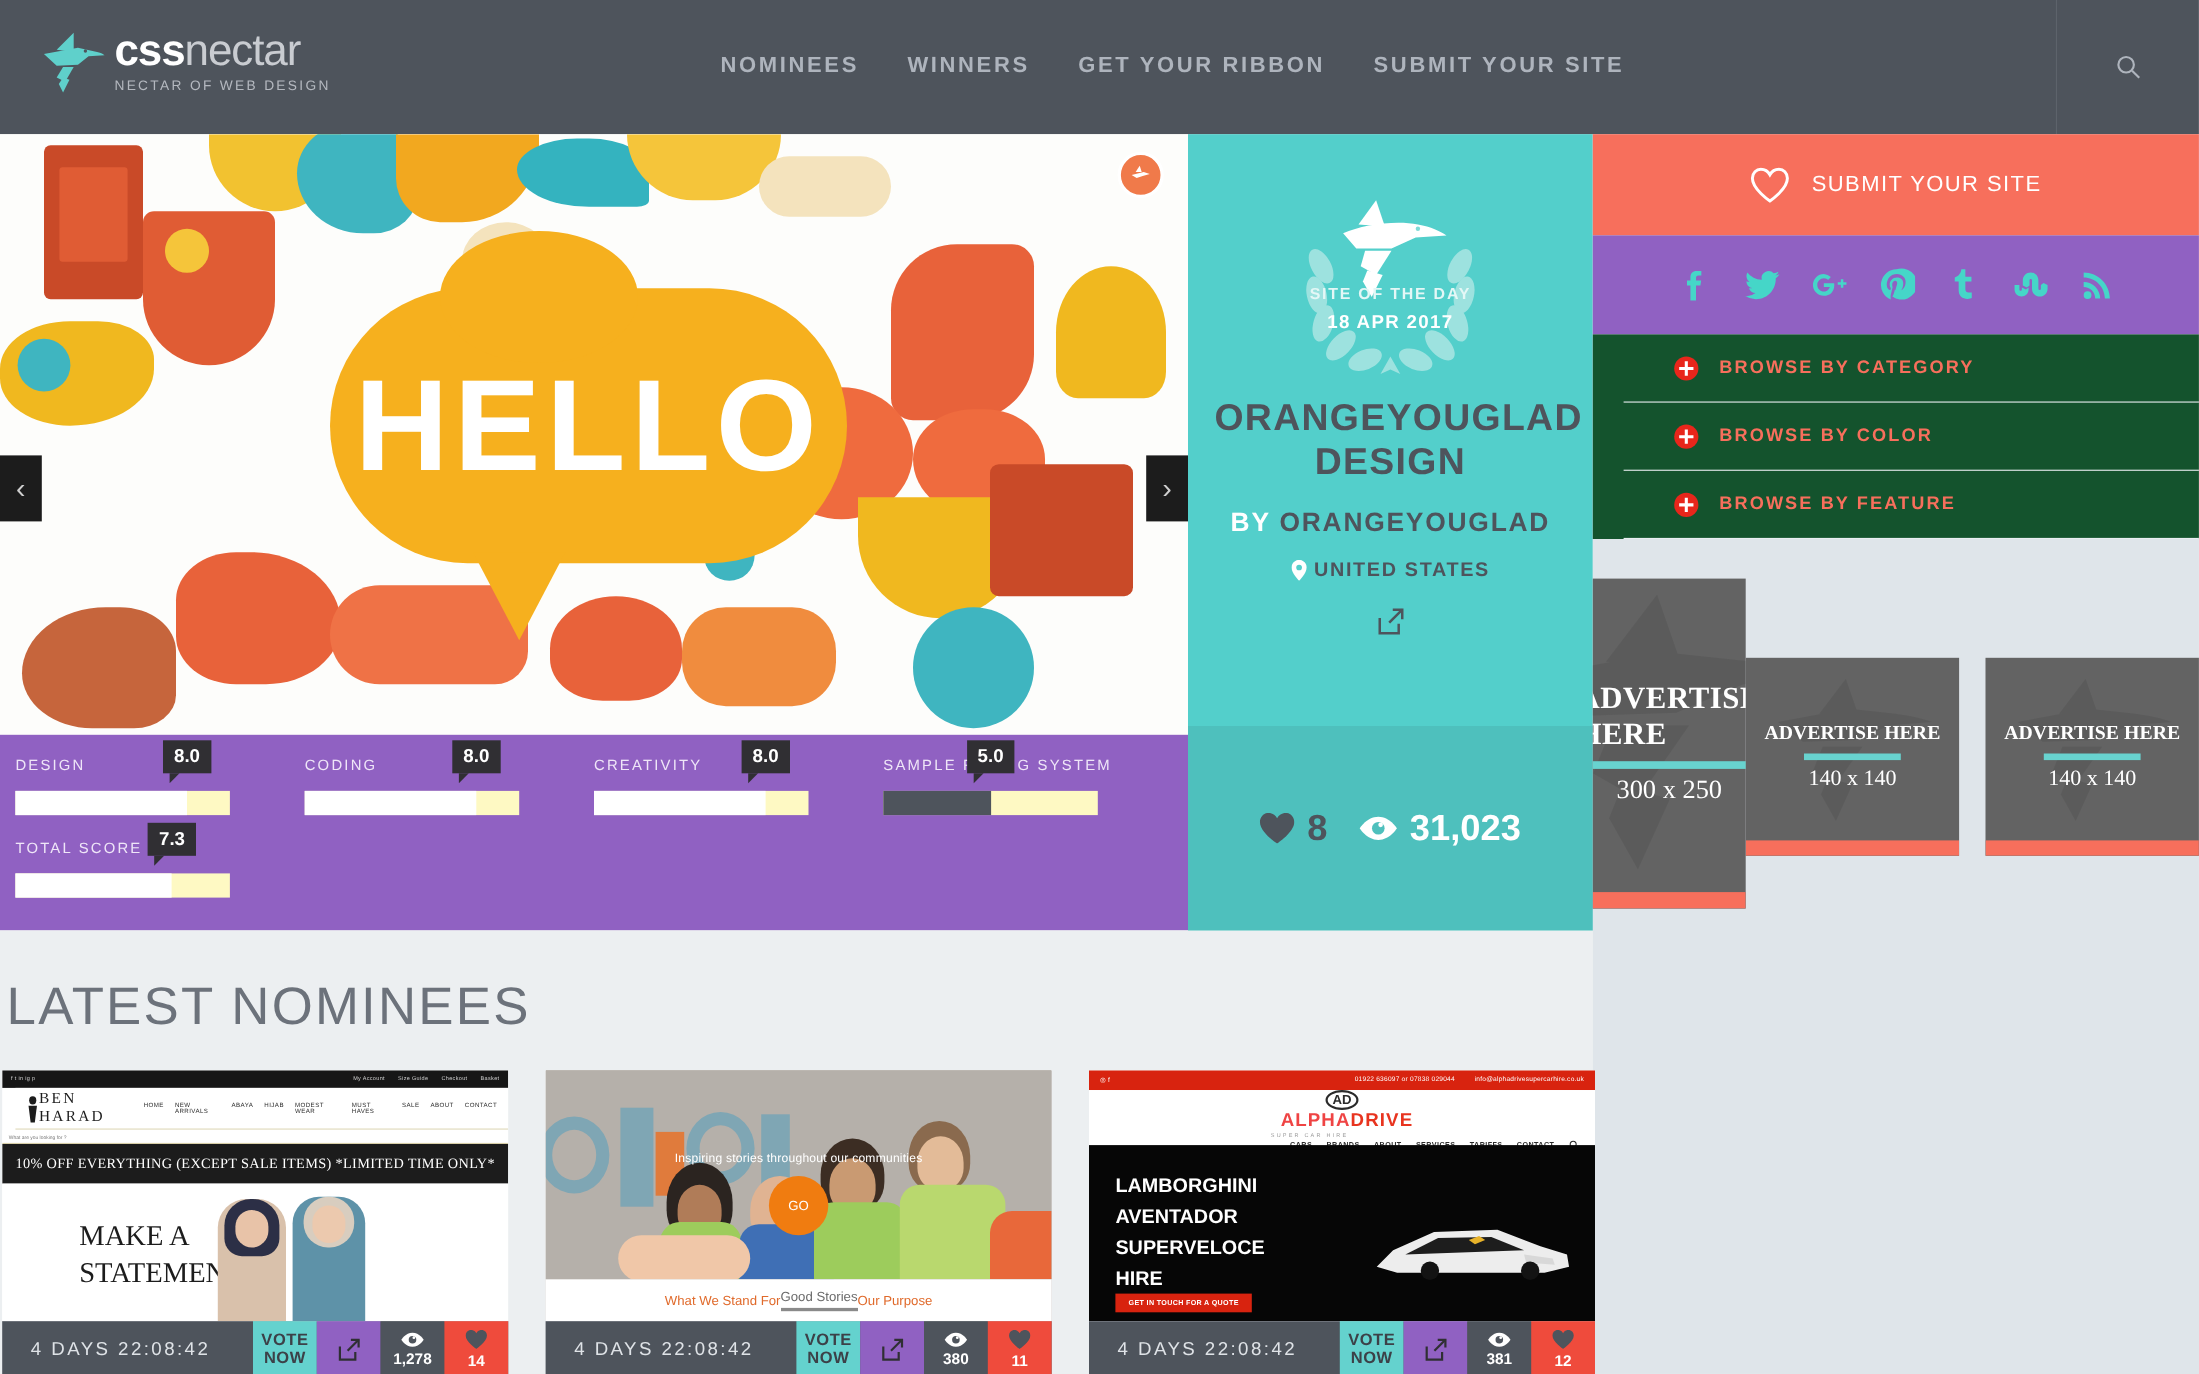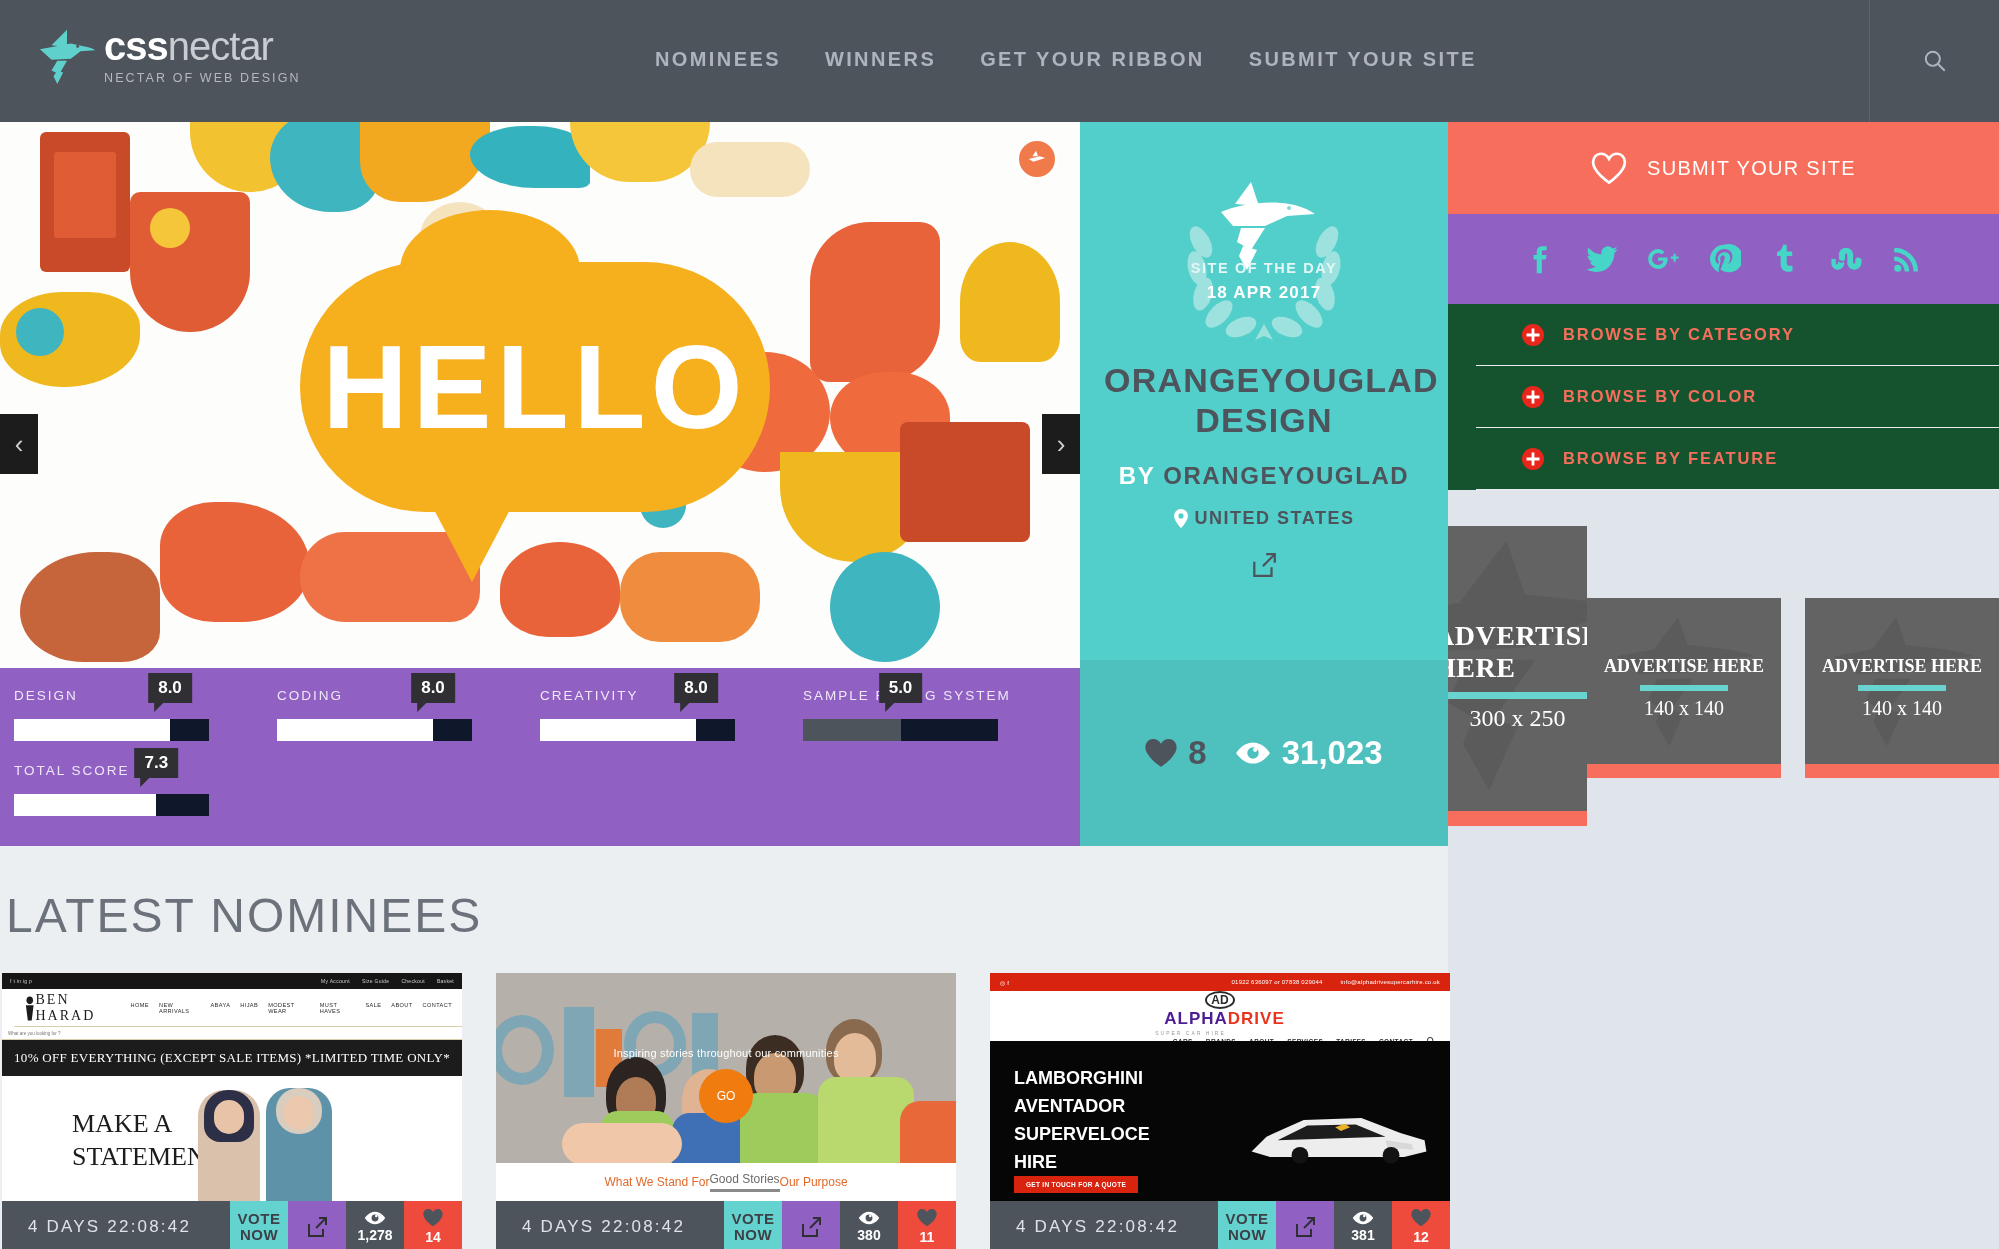--- a/index.html
+++ b/index.html
@@ -75,21 +75,21 @@
   }
 
   
   .score-strip {
     position: absolute; left: 0; bottom: 0; width: 1080px; height: 178px;
     background: #9061c2; padding: 20px 14px 0 14px;
   }
   .score-row { display: flex; }
   .score-item { position: relative; width: 265px; margin-right: 5px; }
   .score-label { color: #efe6f8; font-size: 13.5px; letter-spacing: 2px; margin-bottom: 16px; }
-  .score-track { position: relative; height: 22px; background: #0f172a; width: 195px; }
+  .score-track { position: relative; height: 22px; background: #fef9c3; width: 195px; }
   .score-fill { position: absolute; left: 0; top: 0; height: 22px; background: #ffffff; }
   .score-fill.dark { background: #4e545c; }
   .score-bubble {
     position: absolute; top: -46px; background: #302f33; color: #fff;
     font-size: 17px; font-weight: bold; padding: 5px 10px; transform: translateX(-50%);
   }
   .score-bubble:after {
     content: ""; position: absolute; left: 6px; bottom: -9px;
     border-left: 9px solid #302f33; border-bottom: 9px solid transparent;
   }
@@ -225,21 +225,21 @@
   .s2-nav span { font-size: 12px; color: #e06a2b; }
   .s2-nav span.active { color: #6b6b6b; border-bottom: 3px solid #8a8a8a; padding-bottom: 3px; }
 
   
   .s3-topbar { height: 18px; background: #d8230f; display: flex; align-items: center; padding: 0 10px; }
   .s3-topbar .tiny { color: #fff; font-size: 6px; letter-spacing: .2px; }
   .s3-topbar .right { margin-left: auto; display: flex; gap: 18px; }
   .s3-head { height: 50px; background: #fff; display: flex; align-items: center; padding: 0 14px; flex-direction: column; }
   .s3-logo-circ { width: 30px; height: 30px; border-radius: 50%; border: 2px solid #2b2b2b; display: flex; align-items: center; justify-content: center; font-size: 12px; font-weight: bold; color: #2b2b2b; }
   .s3-brand { margin-left: 9px; font-size: 17px; font-weight: bold; letter-spacing: 1px; }
-  .s3-brand .alpha { color: #4c1d95; }
+  .s3-brand .alpha { color: #ef4444; }
   .s3-brand .drive { color: #e8341f; }
   .s3-sub { font-size: 5px; color: #9a9a9a; letter-spacing: 2px; margin-top: 1px; }
   .s3-nav { margin-left: auto; display: flex; gap: 13px; align-items: center; }
   .s3-nav span { font-size: 6.5px; font-weight: bold; color: #2b2b2b; letter-spacing: .4px; }
   .s3-hero { position: relative; height: 160px; background: #060606; }
   .s3-hero-text { position: absolute; left: 24px; top: 24px; color: #fff; font-size: 18px; font-weight: bold; line-height: 1.55; }
   .s3-cta { position: absolute; left: 24px; bottom: 8px; background: #d8230f; color: #fff; font-size: 6.5px; font-weight: bold; padding: 5px 12px; letter-spacing: .3px; }
   .s3-car { position: absolute; right: 18px; top: 58px; width: 186px; height: 66px; }
 </style>
 </head>

